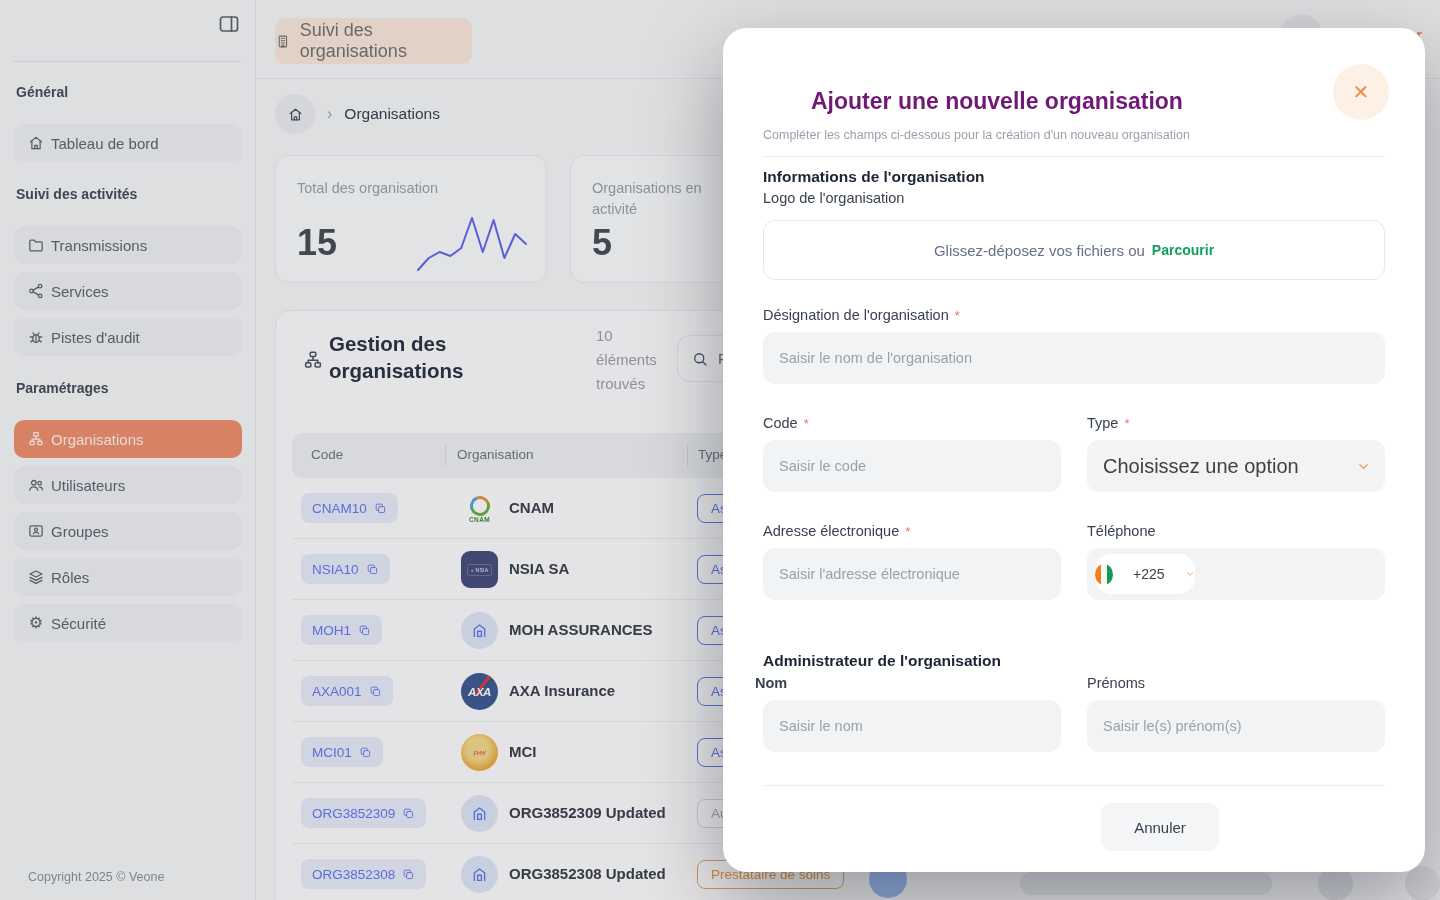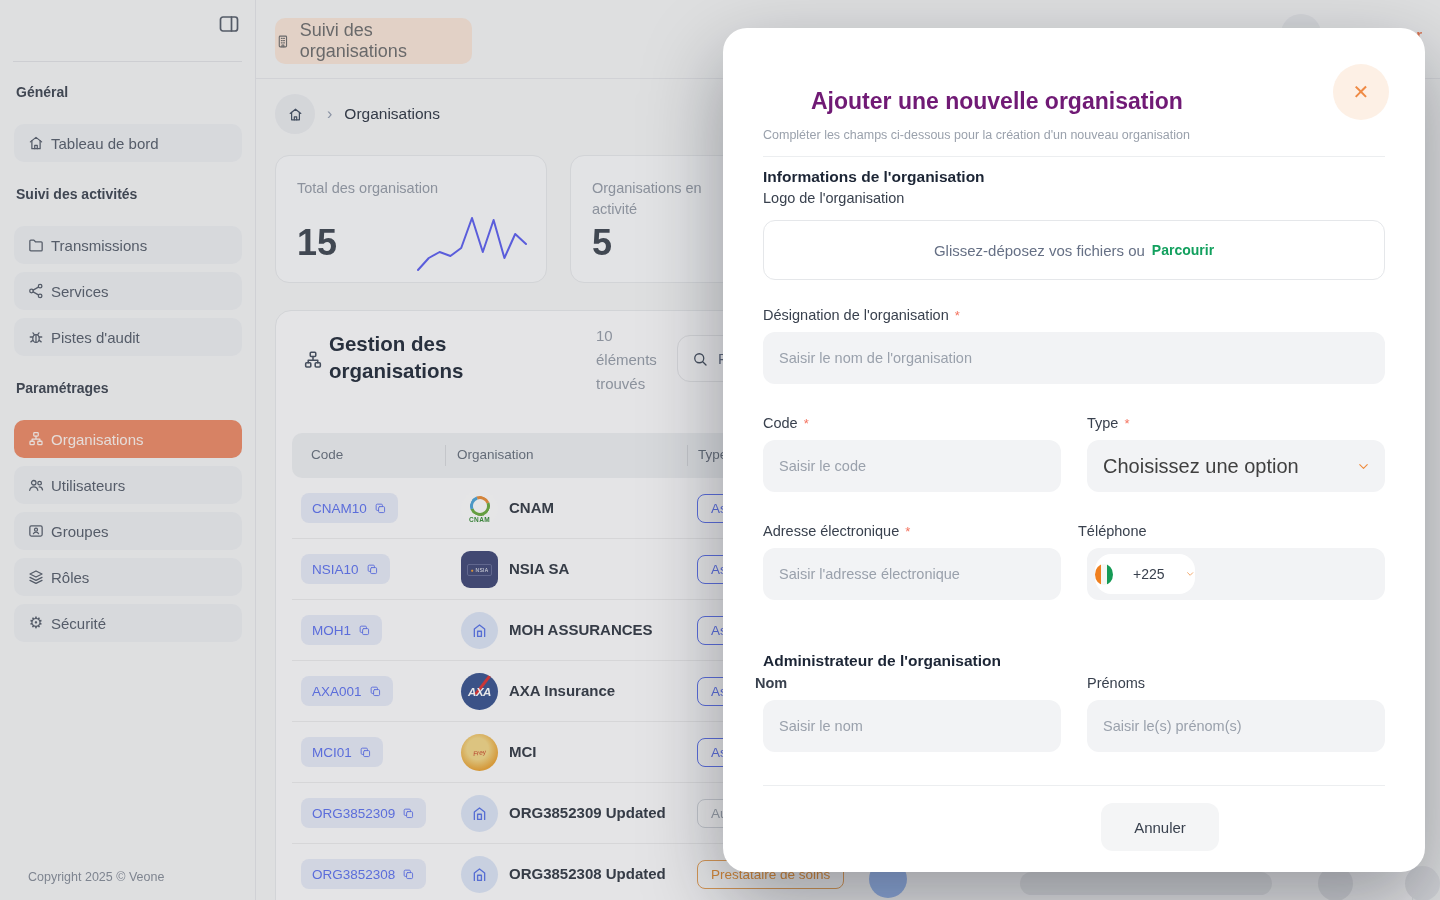--- a/index.html
+++ b/index.html
@@ -464,21 +464,21 @@
     <svg class="ic" viewBox="0 0 24 24">
         <path d="M6 9l6 6 6-6"></path>
       </svg>
   </div>
 
   <div class="m-label" style="left:40px; top:495px;">
     <span>Adresse électronique</span><span class="req">*</span>
   </div>
   <input class="m-input" style="left: 40px; top: 520px; width: 298px;" placeholder="Saisir l'adresse électronique">
 
-  <div class="m-label" style="left:355px; top:495px;">Téléphone</div>
+  <div class="m-label" style="left:364px; top:495px;">Téléphone</div>
   <div class="phone-field">
     <div class="dial-pill">
       <div class="flag-ci"></div>
       <span class="dial-code">+225</span>
       <svg class="ic" viewBox="0 0 24 24">
           <path d="M6 9l6 6 6-6"></path>
         </svg>
     </div>
   </div>
 

